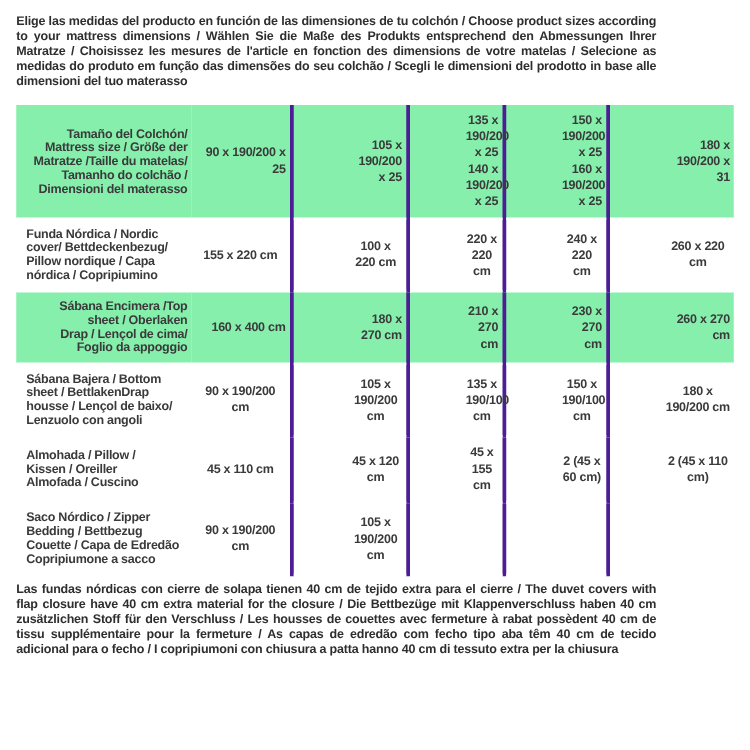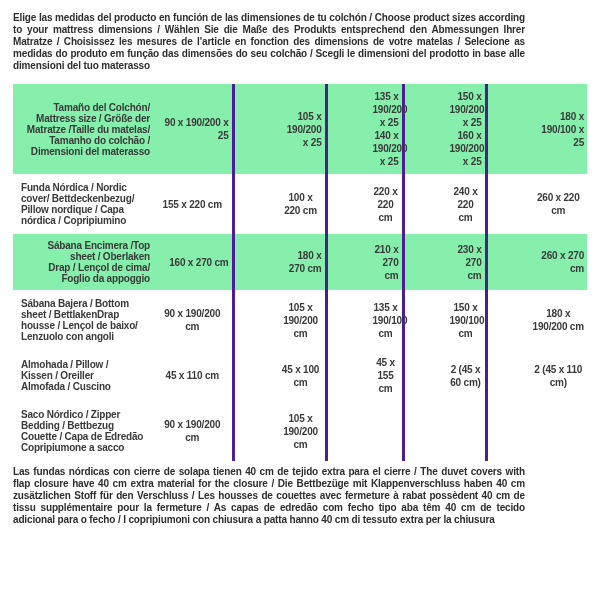--- a/index.html
+++ b/index.html
@@ -89,39 +89,39 @@
 Mattress size / Größe der
 Matratze /Taille du matelas/
 Tamanho do colchão /
 Dimensioni del materasso</th>
     <td class="size-value">90 x 190/200 x 25</td>
     <td class="size-value">105 x 190/200 x 25</td>
     <td class="size-value">135 x 190/200 x 25
 140 x 190/200 x 25</td>
     <td class="size-value">150 x 190/200 x 25
 160 x 190/200 x 25</td>
-    <td class="size-value">180 x 190/100 x 25</td>
+    <td class="size-value">180 x 190/200 x 31</td>
   </tr>
         <tr class="band-white">
     <th class="row-label">Funda Nórdica /  Nordic
 cover/ Bettdeckenbezug/
 Pillow nordique  / Capa
 nórdica / Copripiumino</th>
     <td class="size-value">155 x 220 cm</td>
     <td class="size-value">100 x 220 cm</td>
     <td class="size-value">220 x 220 cm</td>
     <td class="size-value">240 x 220 cm</td>
     <td class="size-value">260 x 220 cm</td>
   </tr>
         <tr class="band-gray">
     <th class="row-label">Sábana Encimera /Top
 sheet / Oberlaken
 Drap / Lençol de cima/
 Foglio da appoggio</th>
-    <td class="size-value">160 x 270 cm</td>
+    <td class="size-value">160 x 400 cm</td>
     <td class="size-value">180 x 270 cm</td>
     <td class="size-value">210 x 270 cm</td>
     <td class="size-value">230 x 270 cm</td>
     <td class="size-value">260 x 270 cm</td>
   </tr>
         <tr class="band-white">
     <th class="row-label">Sábana Bajera / Bottom
 sheet / BettlakenDrap
 housse / Lençol de baixo/
 Lenzuolo con angoli</th>
@@ -129,21 +129,21 @@
     <td class="size-value">105 x 190/200 cm</td>
     <td class="size-value">135 x 190/100 cm</td>
     <td class="size-value">150 x 190/100 cm</td>
     <td class="size-value">180 x 190/200 cm</td>
   </tr>
         <tr class="band-white">
     <th class="row-label">Almohada  / Pillow /
 Kissen / Oreiller
 Almofada / Cuscino</th>
     <td class="size-value">45 x 110 cm</td>
-    <td class="size-value">45 x 100 cm</td>
+    <td class="size-value">45 x 120 cm</td>
     <td class="size-value">45 x 155 cm</td>
     <td class="size-value">2 (45 x 60 cm)</td>
     <td class="size-value">2 (45 x 110 cm)</td>
   </tr>
         <tr class="band-white">
     <th class="row-label">Saco Nórdico / Zipper
 Bedding / Bettbezug
 Couette  / Capa de Edredão
 Copripiumone a sacco</th>
     <td class="size-value">90 x 190/200 cm</td>

